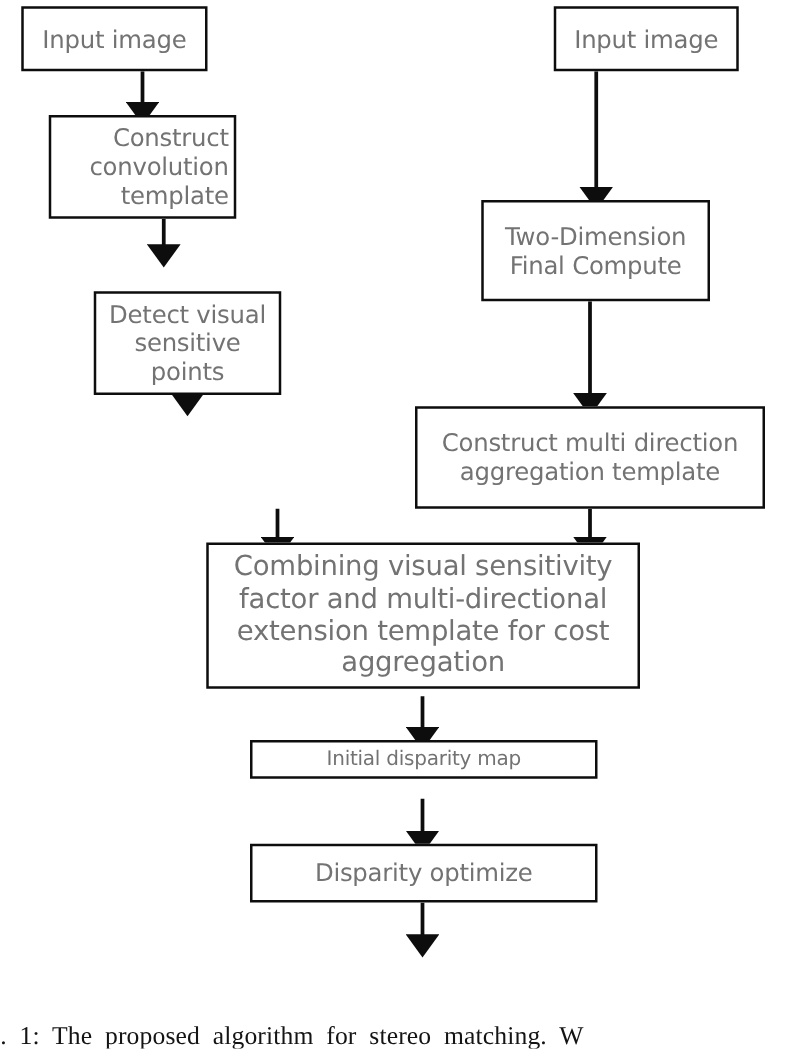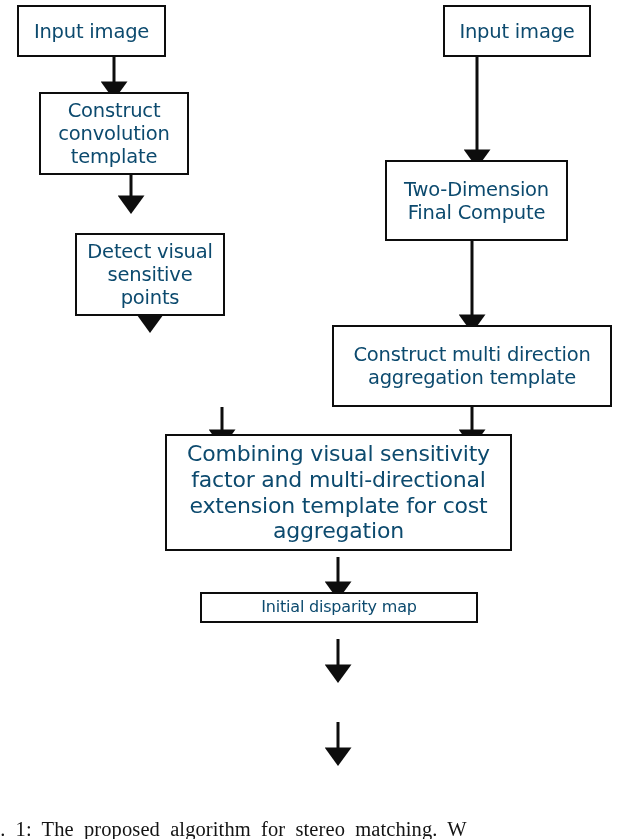--- a/index.html
+++ b/index.html
@@ -25,35 +25,35 @@
   }
   .node {
     position: absolute;
     box-sizing: border-box;
     border: 2.5px solid #0d0d0d;
     background: #ffffff;
     display: flex;
     align-items: center;
     justify-content: center;
     text-align: center;
-    color: #0c4a6e;
+    color: #737373;
     line-height: 1.18;
     letter-spacing: -0.2px;
     z-index: 2;
   }
   .node span {
     display: block;
     width: 100%;
     padding: 0 4px;
     box-sizing: border-box;
     white-space: pre-line;
   }
   
   #n-input-left   { left: 17px;  top: 5px;   width: 149px; height: 52px;  font-size: 19.5px; }
-  #n-convolution  { left: 39px;  top: 92px;  width: 150px; height: 83px;  font-size: 19.5px; }
+  #n-convolution  { left: 39px;  top: 92px;  width: 150px; height: 83px;  font-size: 19.5px; text-align: right; }
   #n-detect       { left: 75px;  top: 206px; width: 150px; height: 83px;  font-size: 19.5px; margin-top: 27px; }
   #n-building     { left: 90px;  top: 325px; width: 215px; height: 82px;  font-size: 19.5px; }
   #n-input-right  { left: 443px; top: 5px;   width: 148px; height: 52px;  font-size: 19.5px; }
   #n-twodim       { left: 385px; top: 160px; width: 183px; height: 81px;  font-size: 19.5px; }
   #n-multidir     { left: 332px; top: 325px; width: 280px; height: 82px;  font-size: 19.5px; }
   #n-combining    { left: 165px; top: 434px; width: 347px; height: 117px; font-size: 22px; }
   #n-initial      { left: 200px; top: 592px; width: 278px; height: 31px;  font-size: 16px; }
   #n-optimize     { left: 200px; top: 675px; width: 278px; height: 47px;  font-size: 19.5px; }
   #n-final        { left: 200px; top: 758px; width: 278px; height: 47px;  font-size: 19.5px; }
 
@@ -138,19 +138,22 @@
     <span>Combining visual sensitivity
 factor and multi-directional
 extension template for cost
 aggregation</span>
   </div>
 
   <div class="node" id="n-initial">
     <span>Initial disparity map</span>
   </div>
 
+  <div class="node" id="n-optimize">
+    <span>Disparity optimize</span>
+  </div>
 
 
   <div id="caption">
     <span>ig. 1: The proposed algorithm for stereo matching. W</span>
   </div>
 
 </div>
 
 </body></html>

